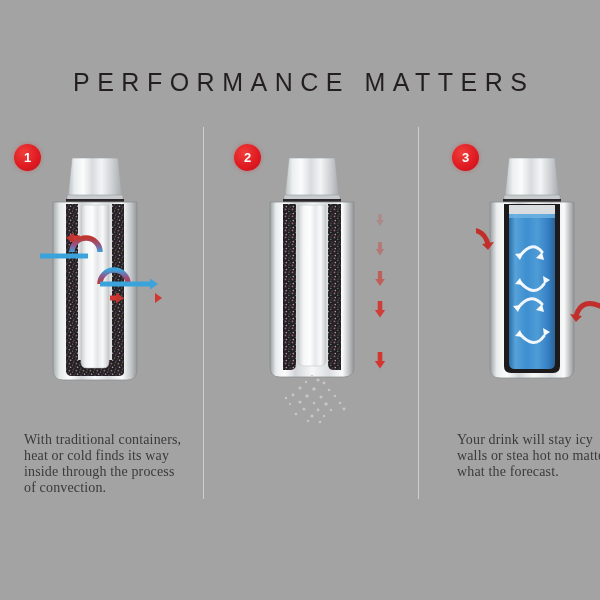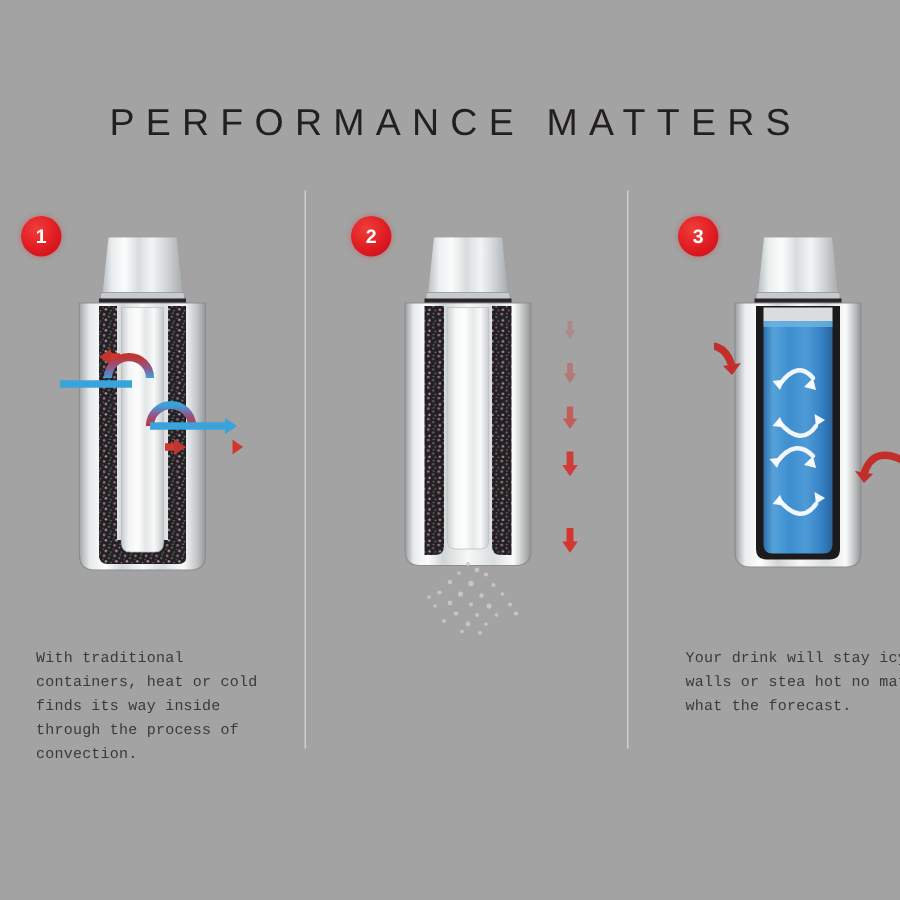--- a/index.html
+++ b/index.html
@@ -74,22 +74,22 @@
     font-family: "Liberation Sans", sans-serif;
     box-shadow: 0 0 4px rgba(220,30,30,0.35);
   }
   #badge-1 { left: 14px;  top: 14px; }
   #badge-2 { left: 30px;  top: 14px; }
   #badge-3 { left: 33px;  top: 14px; }
 
   
   .caption {
     position: absolute;
-    font-family: Liberation Mono, monospace;
-    font-size: 10px;
+    font-family: Liberation Serif, serif;
+    font-size: 14px;
     line-height: 16px;
     color: #3a3a3a;
     letter-spacing: 0.15px;
   }
   #caption-1 { left: 24px; top: 302px; width: 160px; text-align: left; }
   #caption-2 { left: 34px; top: 302px; width: 163px; text-align: justify; }
   #caption-3 { left: 38px; top: 302px; width: 168px; text-align: left; }
 
   
   .bottle { position: absolute; }

